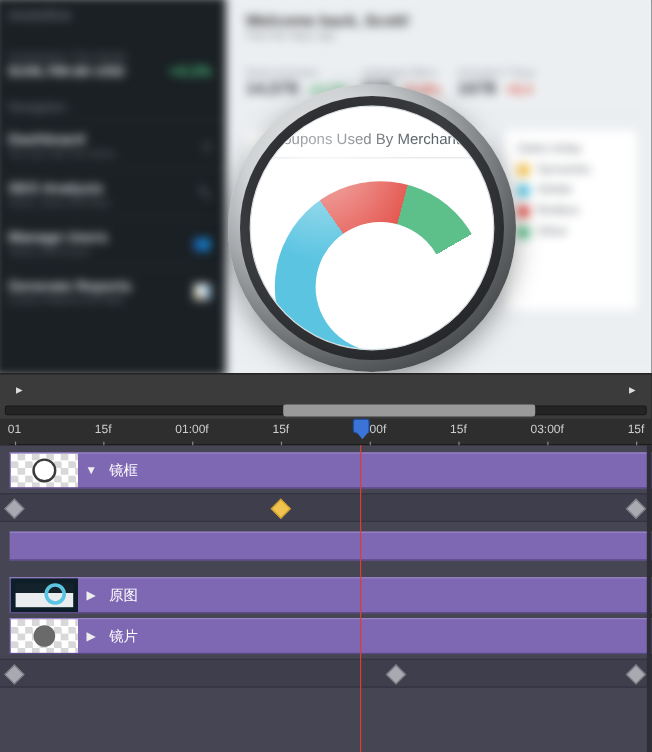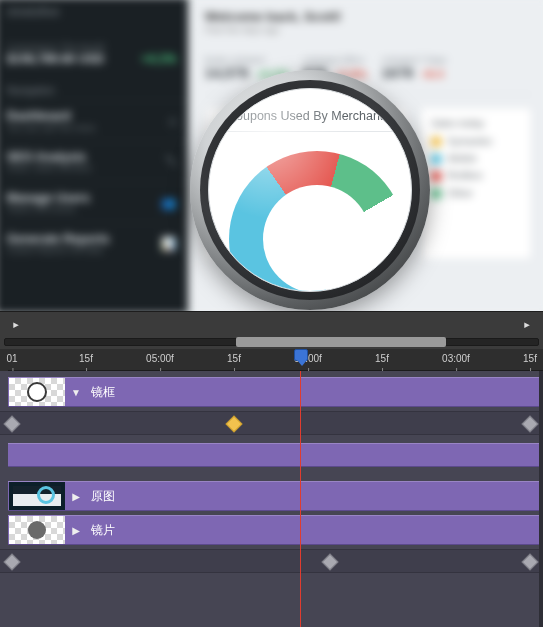--- a/index.html
+++ b/index.html
@@ -208,21 +208,21 @@
   <div class="player-bar"></div>
   <div class="player-thumb"></div>
 </div>
 
 <div class="timeline">
   <div class="ruler">
     <div class="ruler-left-gutter"></div>
 
   <div class="tick" style="left: 12px;">01</div>
       <div class="tick" style="left: 86px;">15f</div>
-      <div class="tick" style="left: 160px;">05:00f</div>
+      <div class="tick" style="left: 160px;">01:00f</div>
       <div class="tick" style="left: 234px;">15f</div>
       <div class="tick" style="left: 308px;">02:00f</div>
       <div class="tick" style="left: 382px;">15f</div>
       <div class="tick" style="left: 456px;">03:00f</div>
       <div class="tick" style="left: 530px;">15f</div>
     </div>
   <div class="tracks">
 
     <div class="layer-bar" style="left:8px; right:0; top:6px;">
       <div class="thumb">

